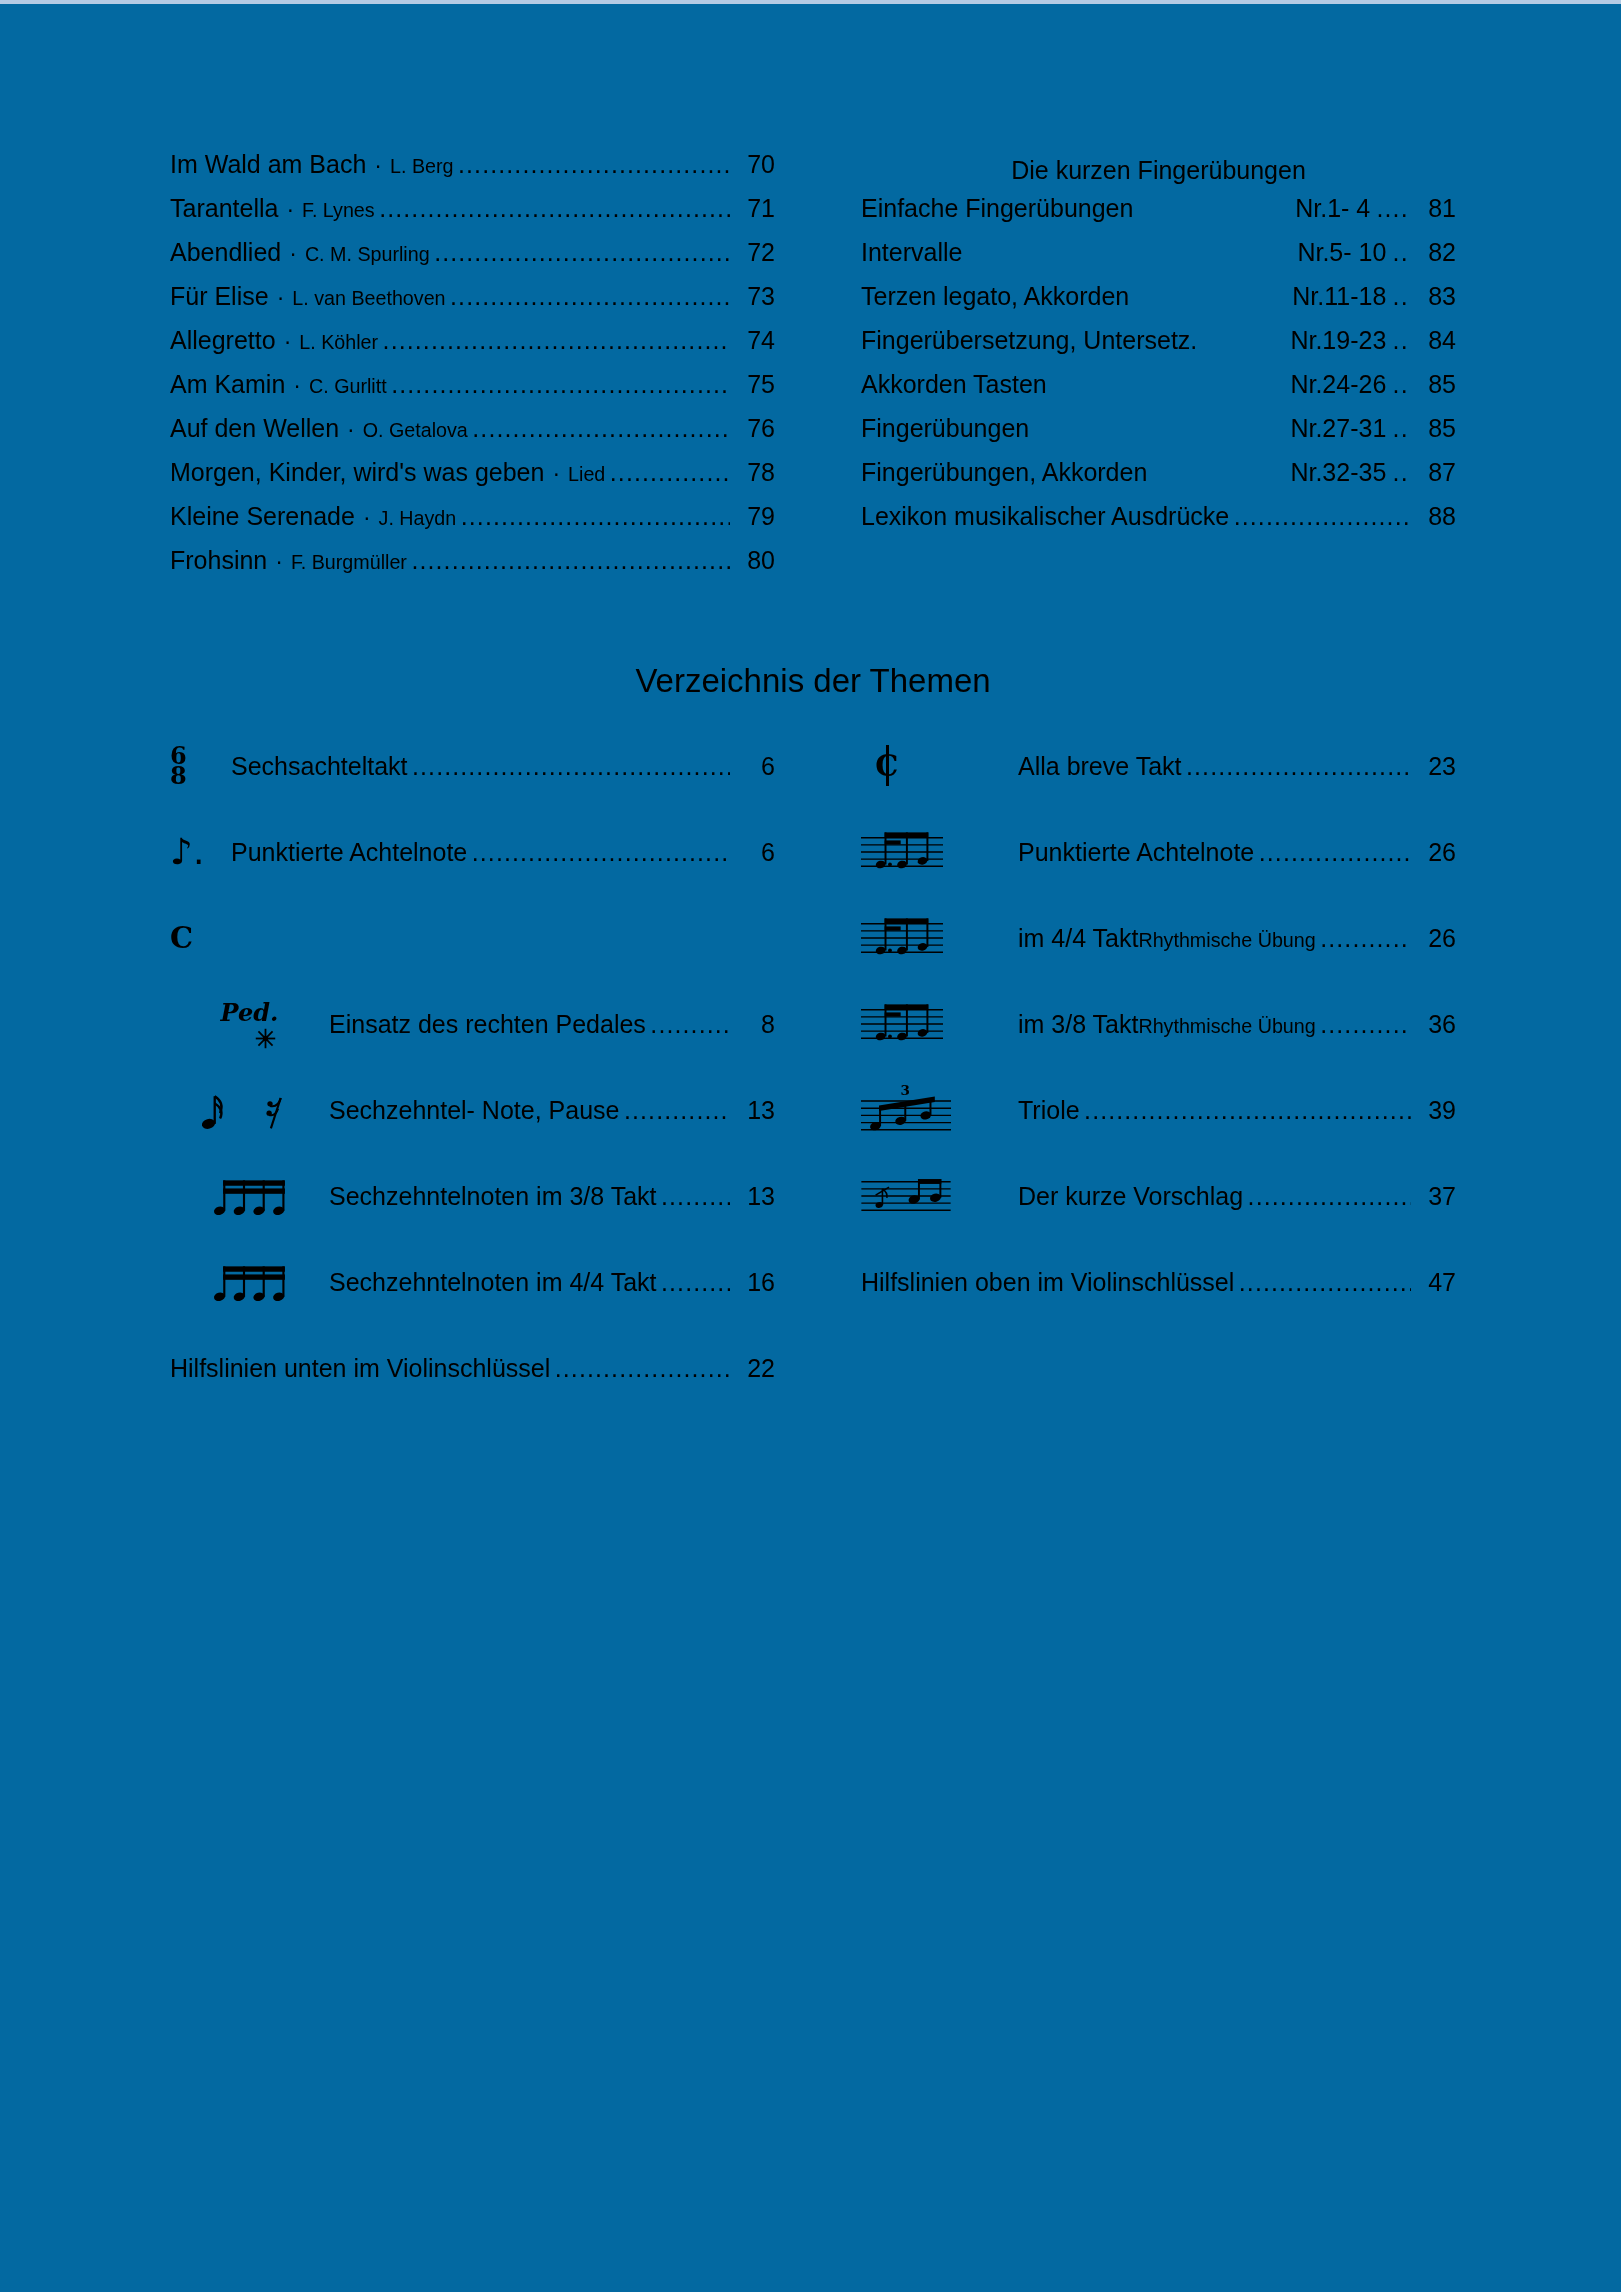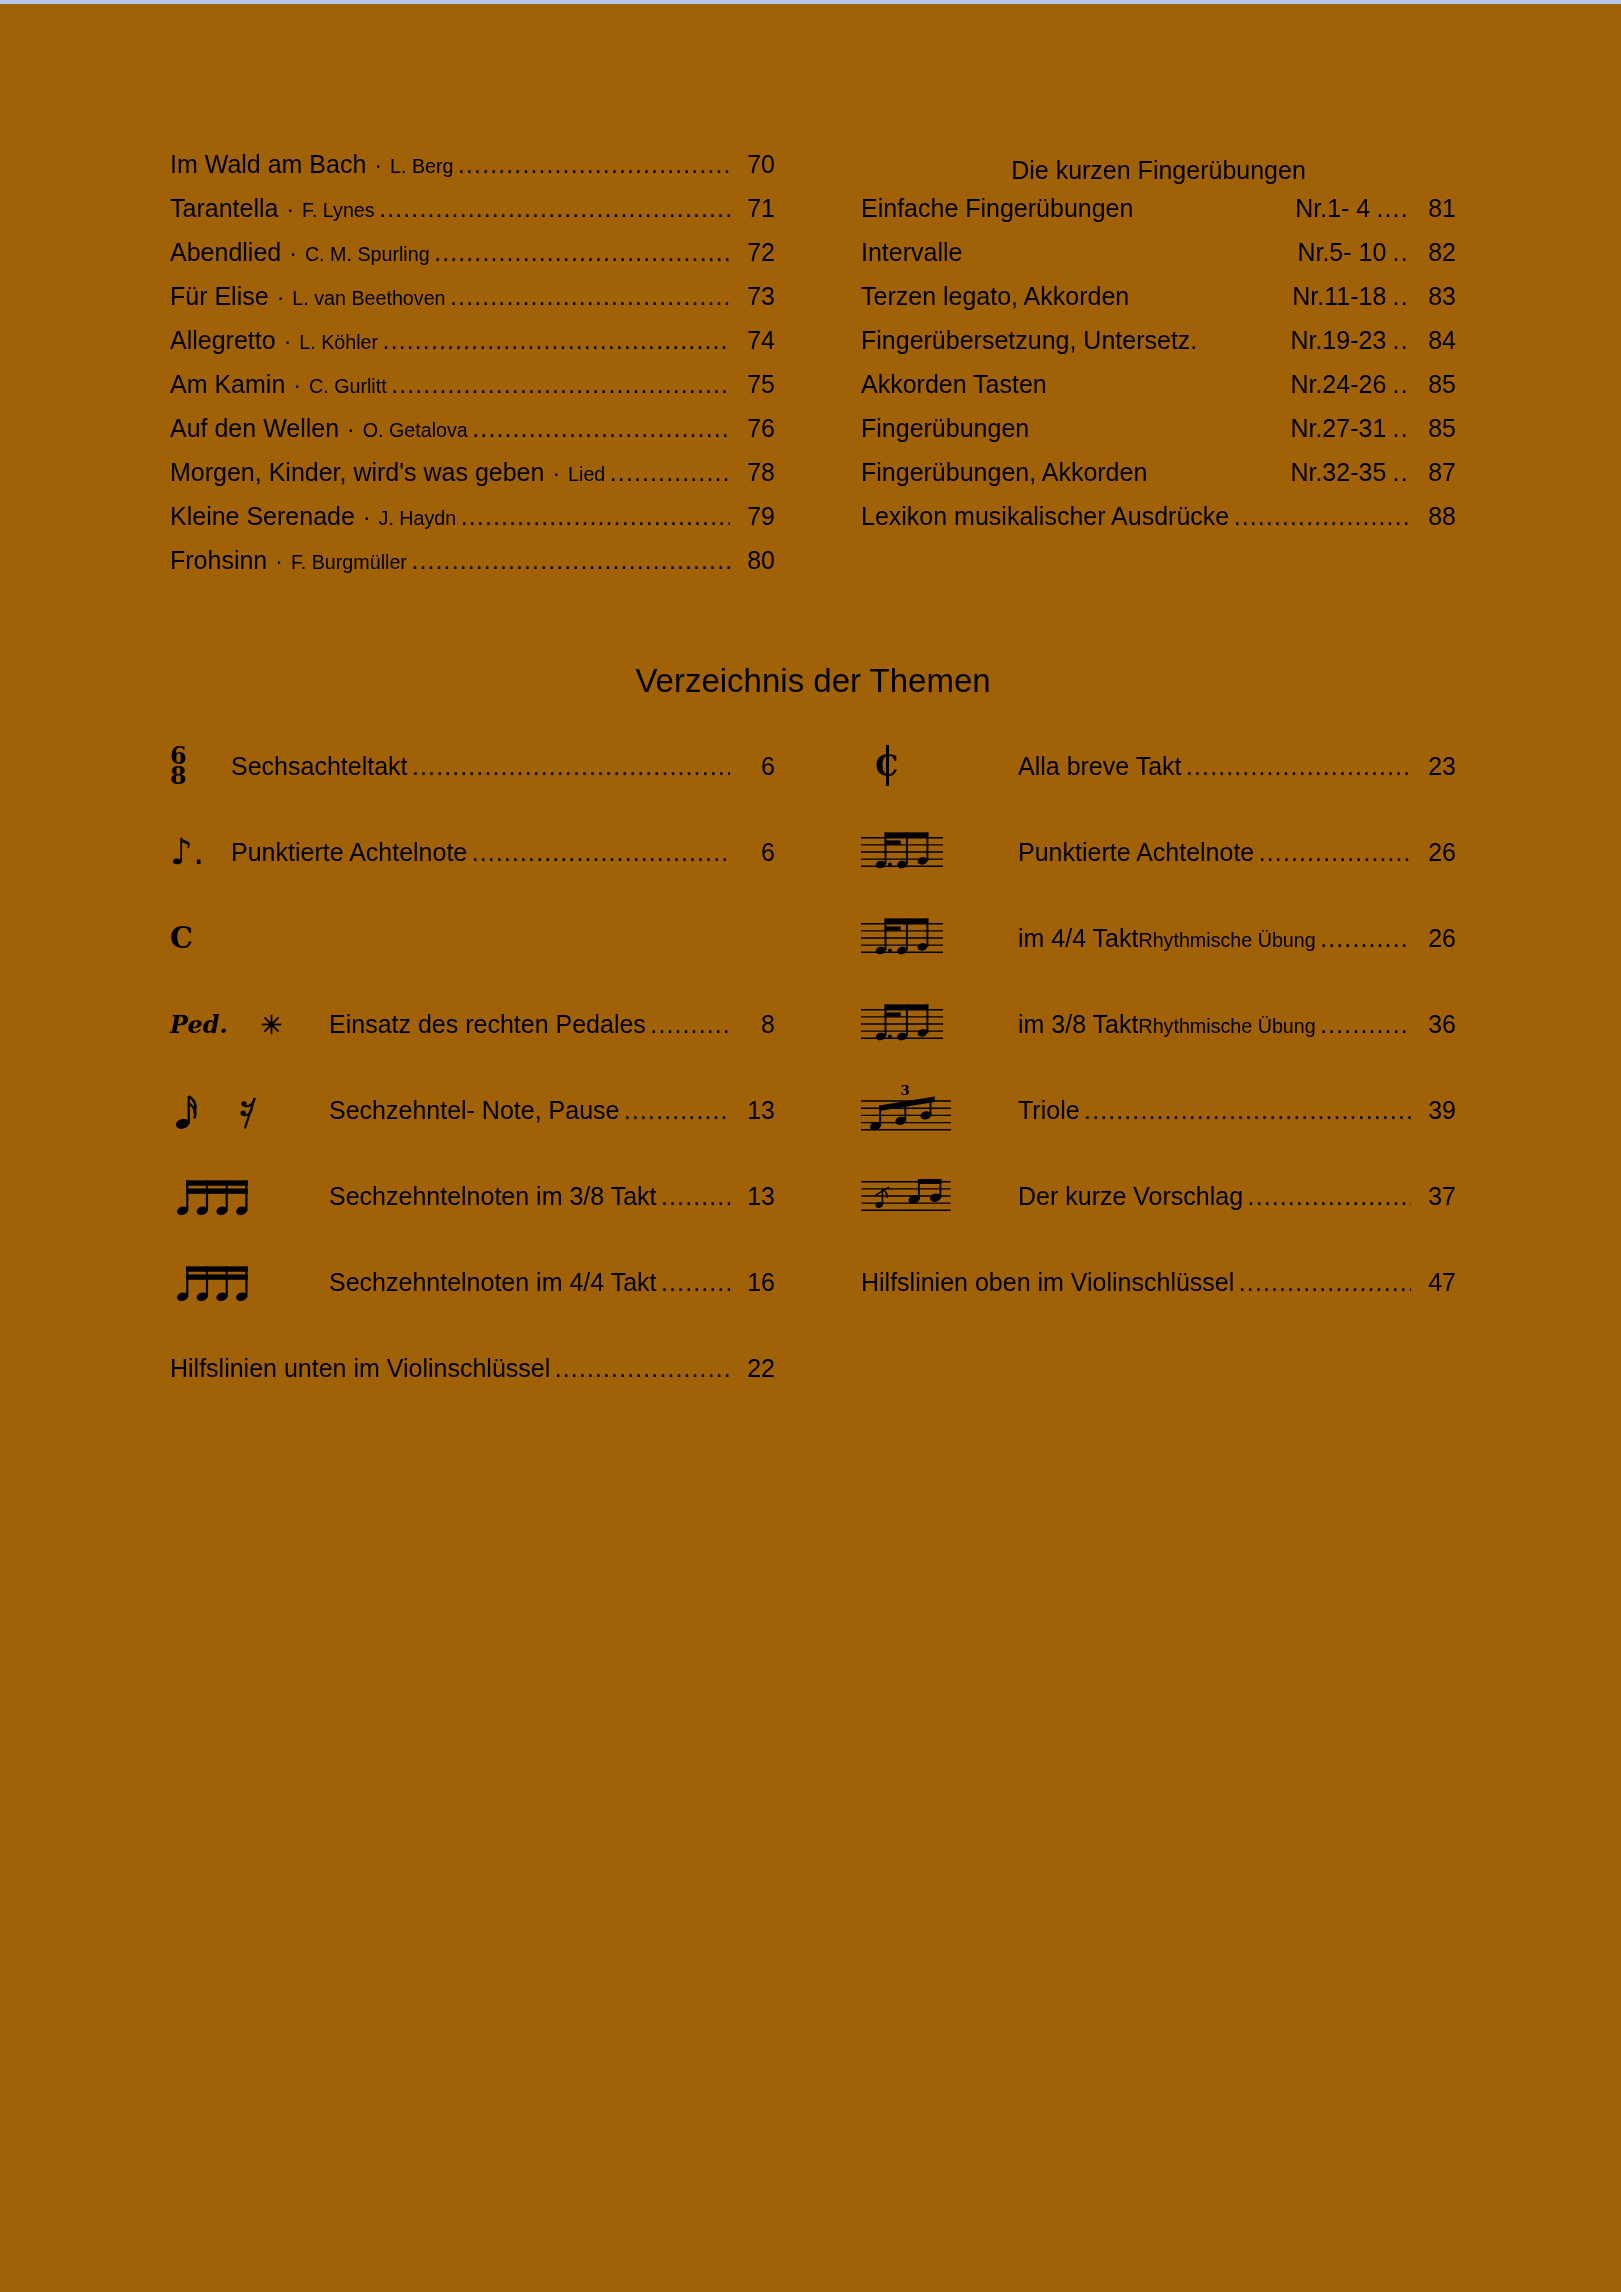--- a/index.html
+++ b/index.html
@@ -1,18 +1,18 @@
 <!DOCTYPE html>
 <html style="font-size:14.3px"><head>
 <meta charset="utf-8">
 <style>
   * { box-sizing: border-box; }
   html,body { margin:0; padding:0; background:#ffffff; }
   .page {
-    position:relative; width:1622px; height:2293px; background:#a16207;
+    position:relative; width:1622px; height:2293px; background:#0369a1;
     color:#000; font-family:"Liberation Sans","DejaVu Sans",sans-serif;
     font-size:25px; overflow:hidden;
   }
   .top-rule { position:absolute; top:0; left:0; width:100%; height:3.6px; background:#b5cbe4; }
   .content { padding:150px 166px 0 170px; }
 
   .top-section { display:flex; }
   .pieces { width:605px; }
   .exercises { width:595px; margin-left:86px; }
 
@@ -33,21 +33,21 @@
 
   .themes-title { margin:72px 0 23px; text-align:center; font-size:33px; }
 
   .themes { display:flex; }
   .t-left  { width:605px; }
   .t-right { width:595px; margin-left:86px; }
 
   .trow { display:flex; align-items:center; height:86px; }
   .tmain { display:flex; align-items:baseline; flex:1; min-width:0;justify-content:space-between; }
   .ibox { display:flex; align-items:center; flex-shrink:0; }
-  .w68 { width:61px; } .w178 { width:159px; } .w175 { width:157px; }
+  .w68 { width:61px; } .w178 { width:159px;flex-direction:column; } .w175 { width:157px; }
   .sub { font-size:19.7px; }
 
   .ts68 { font-family:"DejaVu Serif","Liberation Serif",serif; font-weight:bold; font-size:24px; line-height:19.7px; text-align:center; }
   .note8 { font-family:"DejaVu Sans",sans-serif; font-size:36px; line-height:36px; }
   .ctime { font-family:"DejaVu Serif","Liberation Serif",serif; font-weight:bold; font-size:29px; }
   .ped   { font-family:"DejaVu Serif","Liberation Serif",serif; font-style:italic; font-weight:bold; font-size:24px; }
   .flower { margin-left:32px; }
   .allabreve { position:relative; font-family:"DejaVu Serif","Liberation Serif",serif; font-weight:bold; font-size:29px; line-height:1; margin-left:14.3px; }
   .allabreve::after { content:""; position:absolute; left:46%; top:-6.3px; height:41px; width:2.7px; background:#000; }
 

